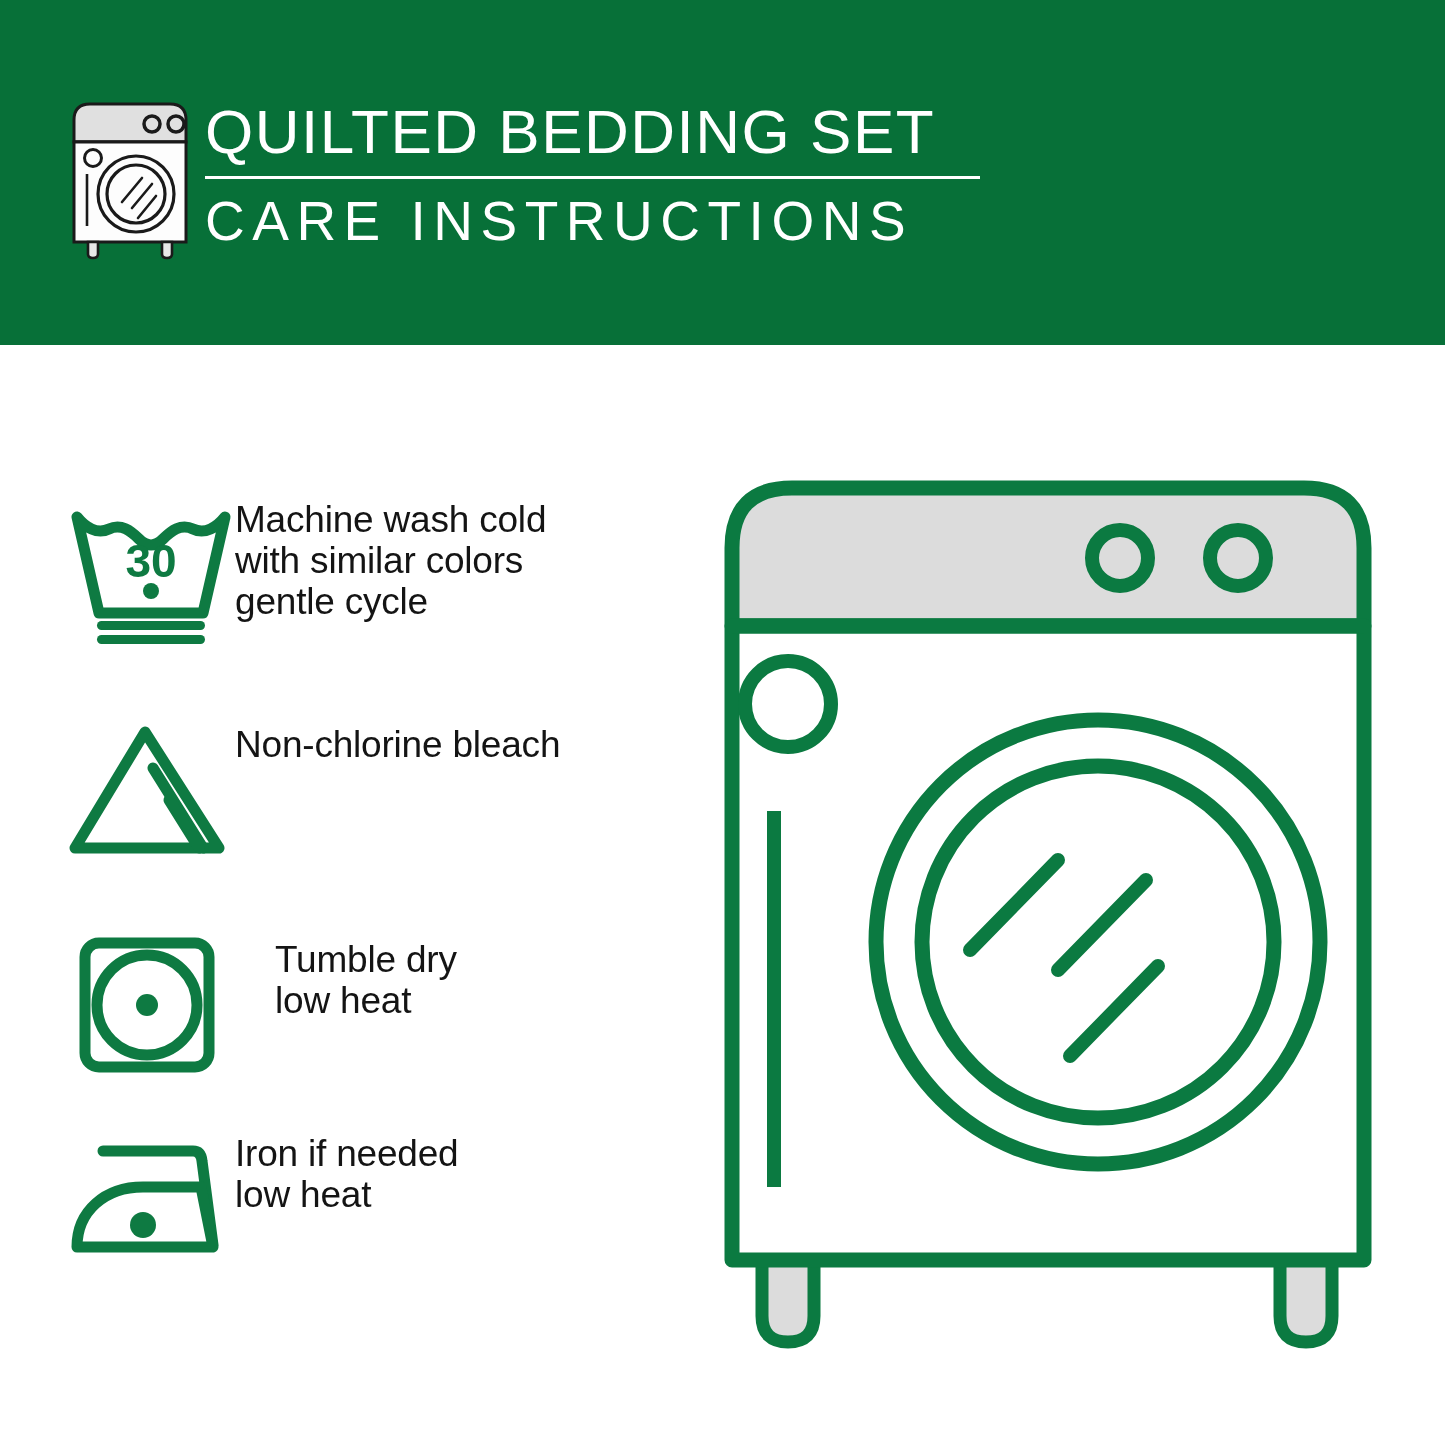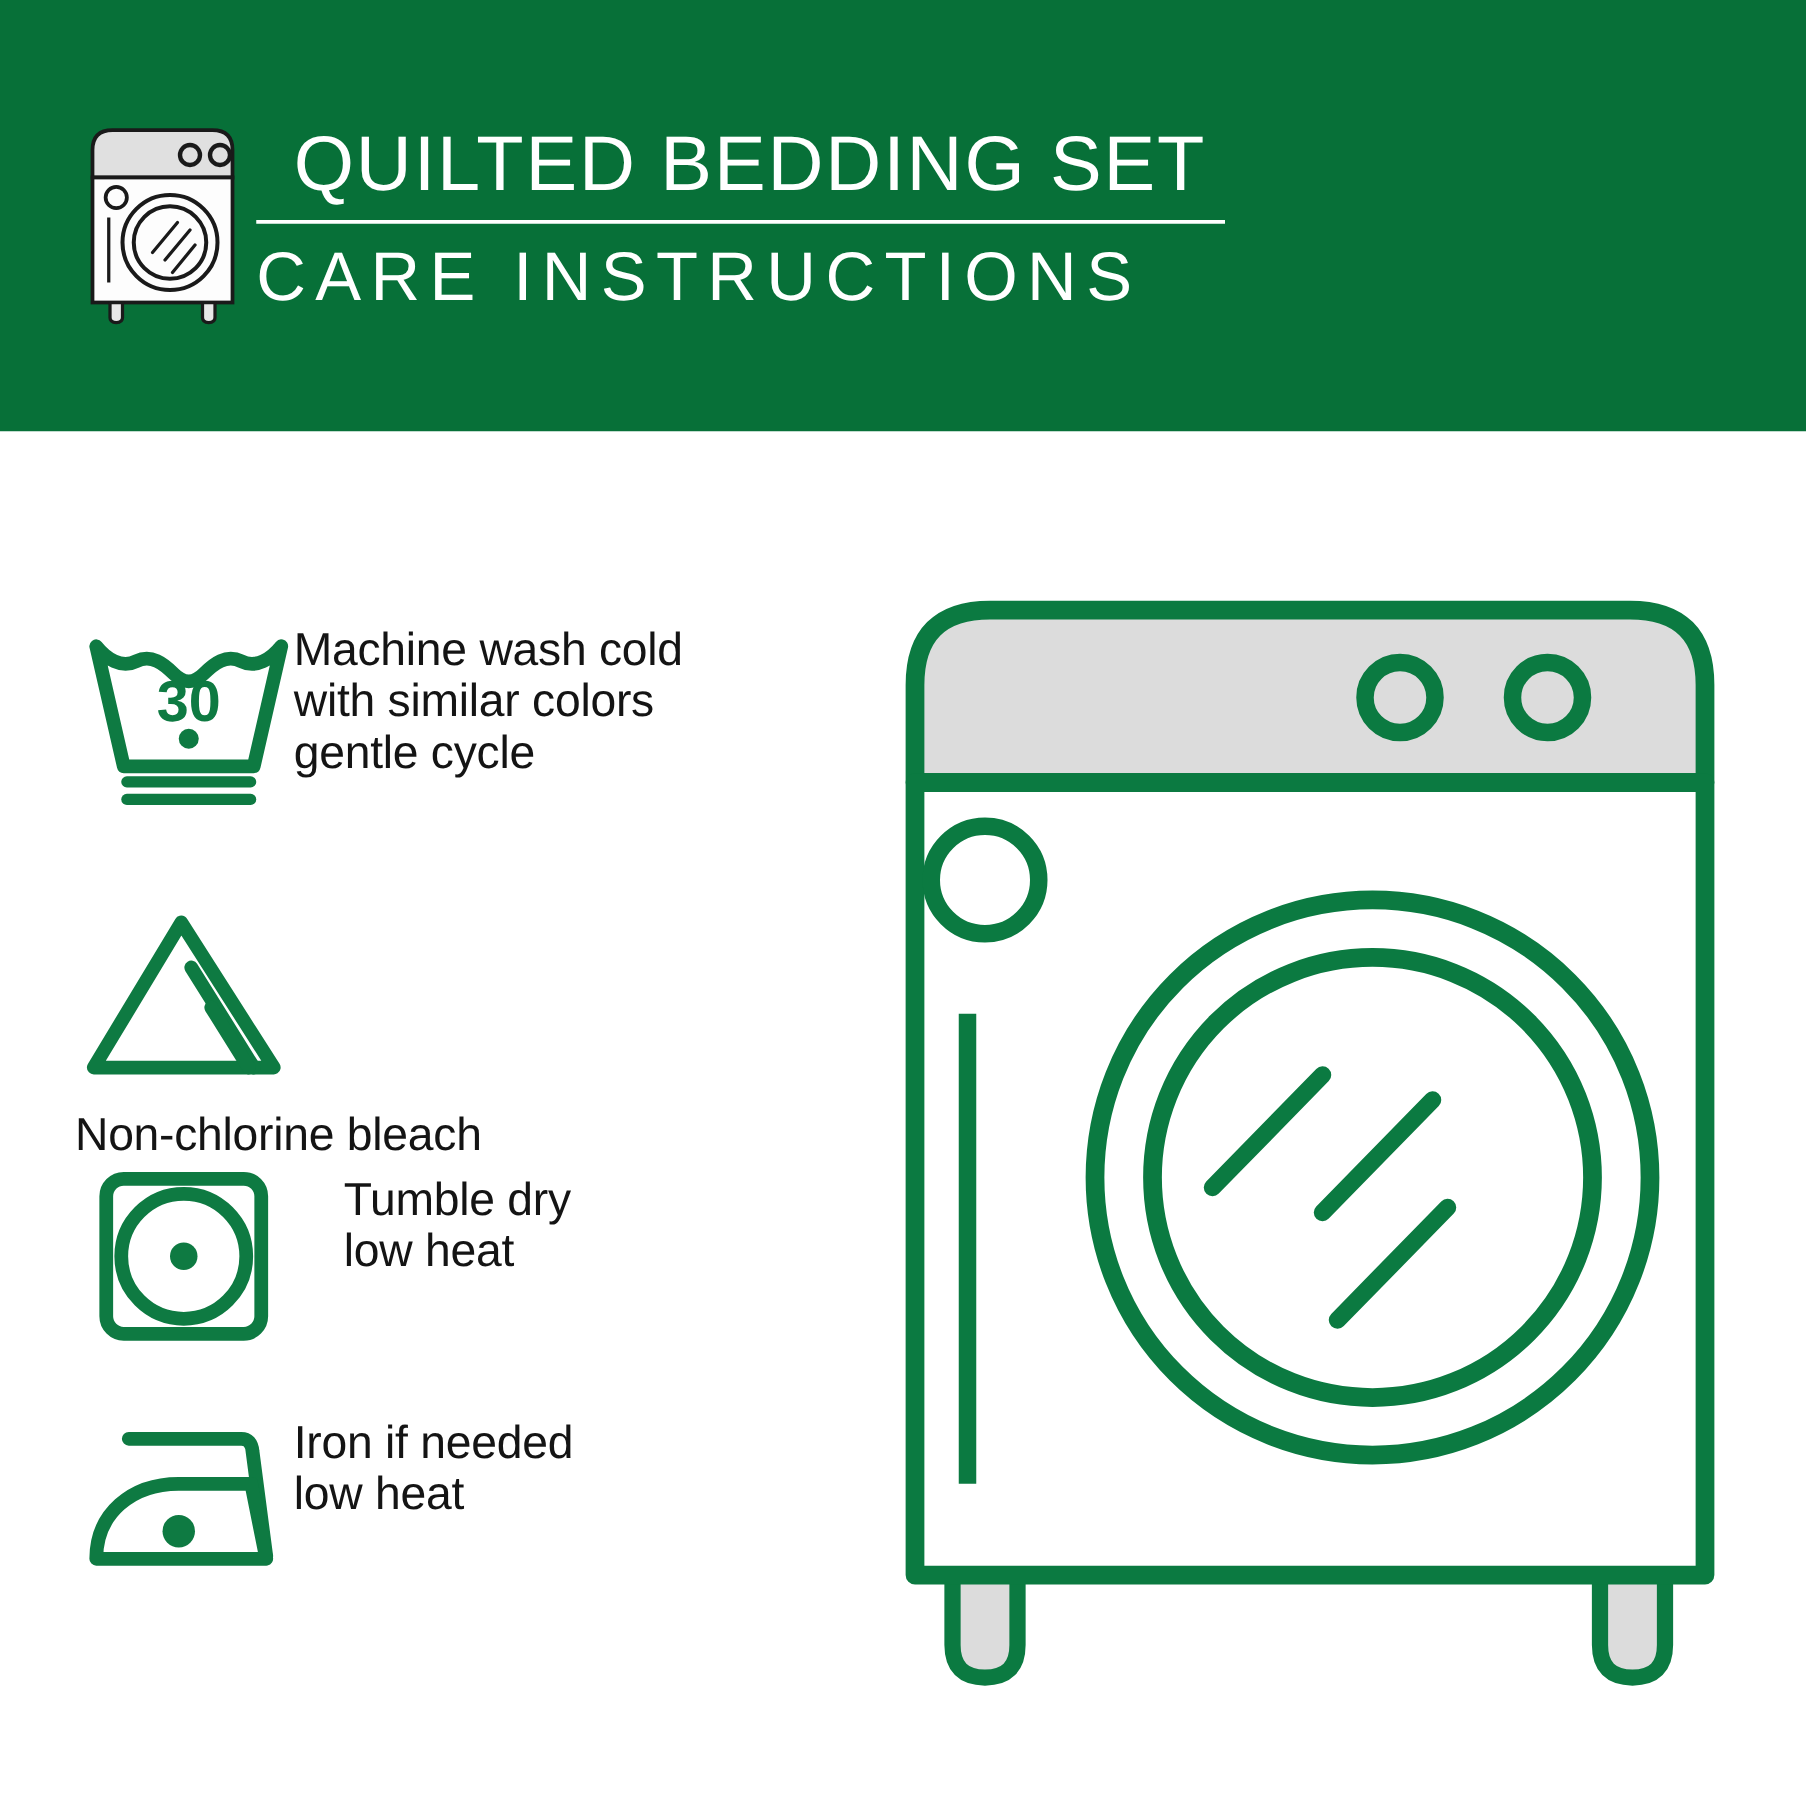--- a/index.html
+++ b/index.html
@@ -26,21 +26,20 @@
     position: absolute; left: 205px; top: 96px;
     width: 790px;
   }
   .title-main {
     color: #ffffff;
     font-size: 62px;
     letter-spacing: 1.5px;
     font-weight: 400;
     line-height: 72px;
     white-space: nowrap;
-    text-align: center;
   }
   .title-rule {
     width: 775px; height: 3px;
     background: #ffffff;
     margin: 8px 0 10px 0;
   }
   .title-sub {
     color: #ffffff;
     font-size: 55px;
     letter-spacing: 7.5px;
@@ -68,21 +67,21 @@
   .care-row .txt {
     padding-top: 4px;
     color: #141414;
     font-size: 37px;
     line-height: 41px;
     letter-spacing: -0.2px;
   }
   .care-row .txt .line { display: block; white-space: nowrap; }
 
   #row-0 { top: 150px; }
-  #row-1 { top: 363px; flex-direction: column; }
+  #row-1 { top: 375px; }
   #row-2 { top: 590px; gap: 40px; }
   #row-3 { top: 784px; }
 
   
   .machine {
     position: absolute;
     left: 718px; top: 470px;
     width: 680px; height: 900px;
   }
 

